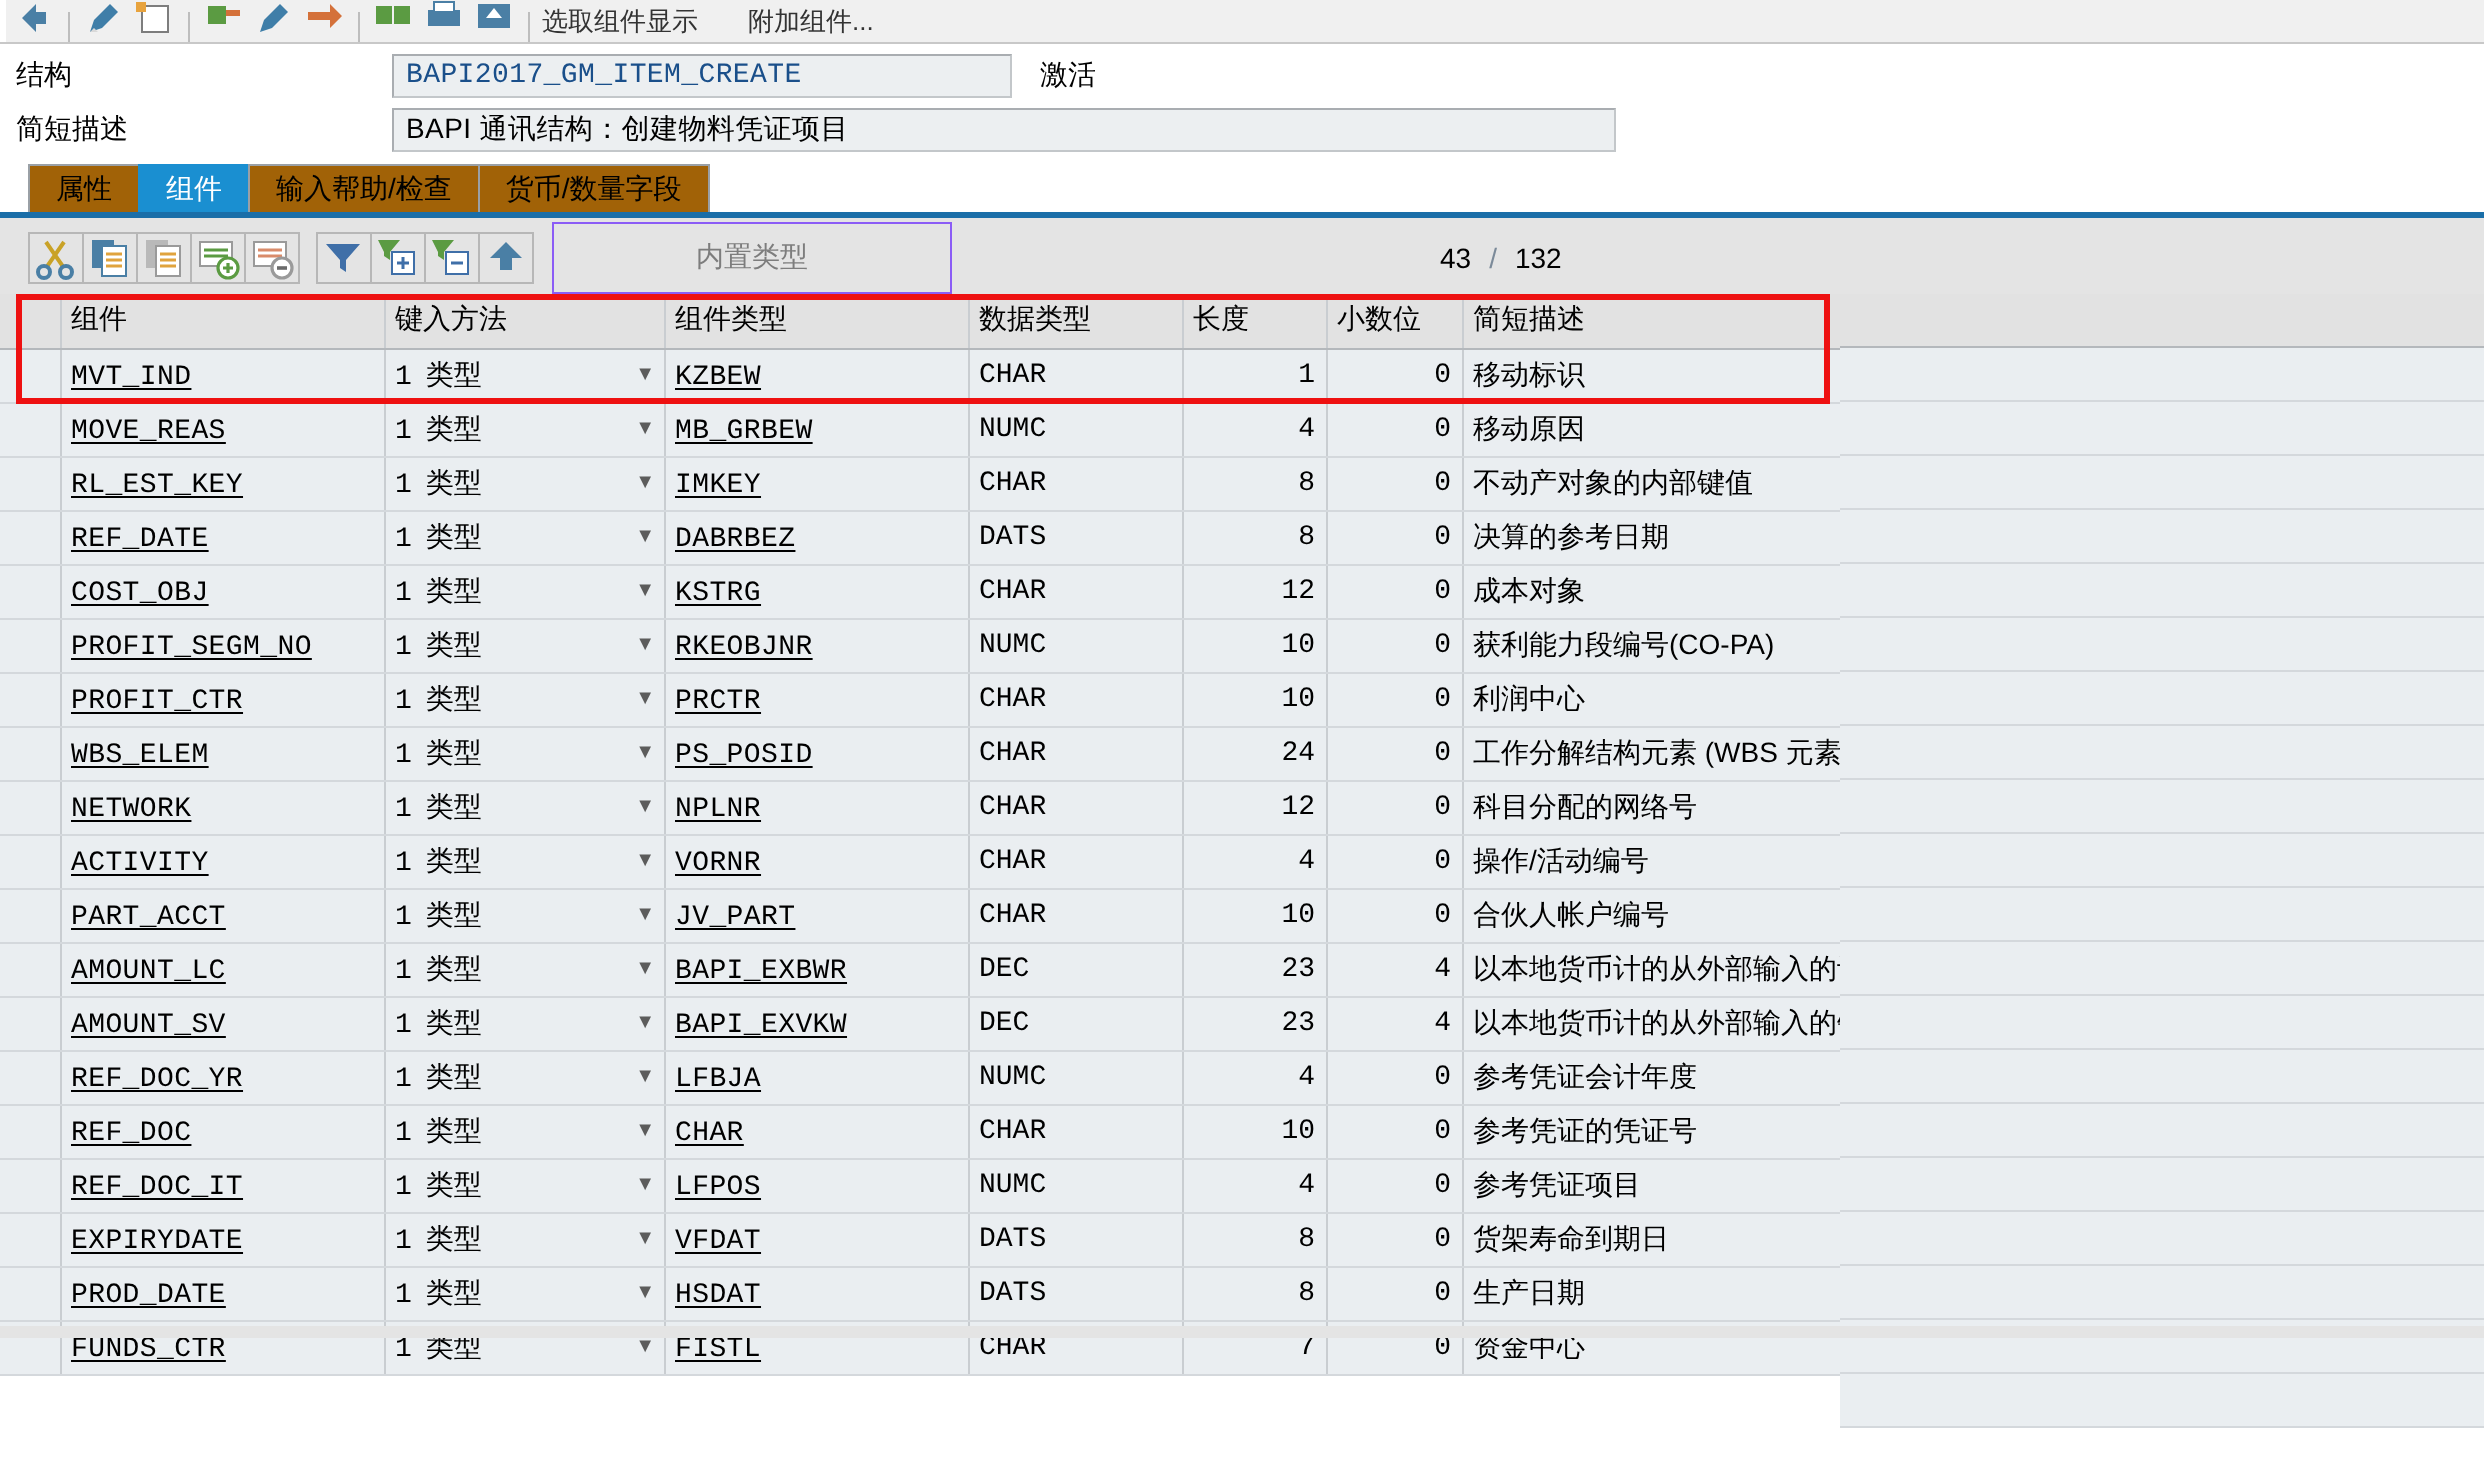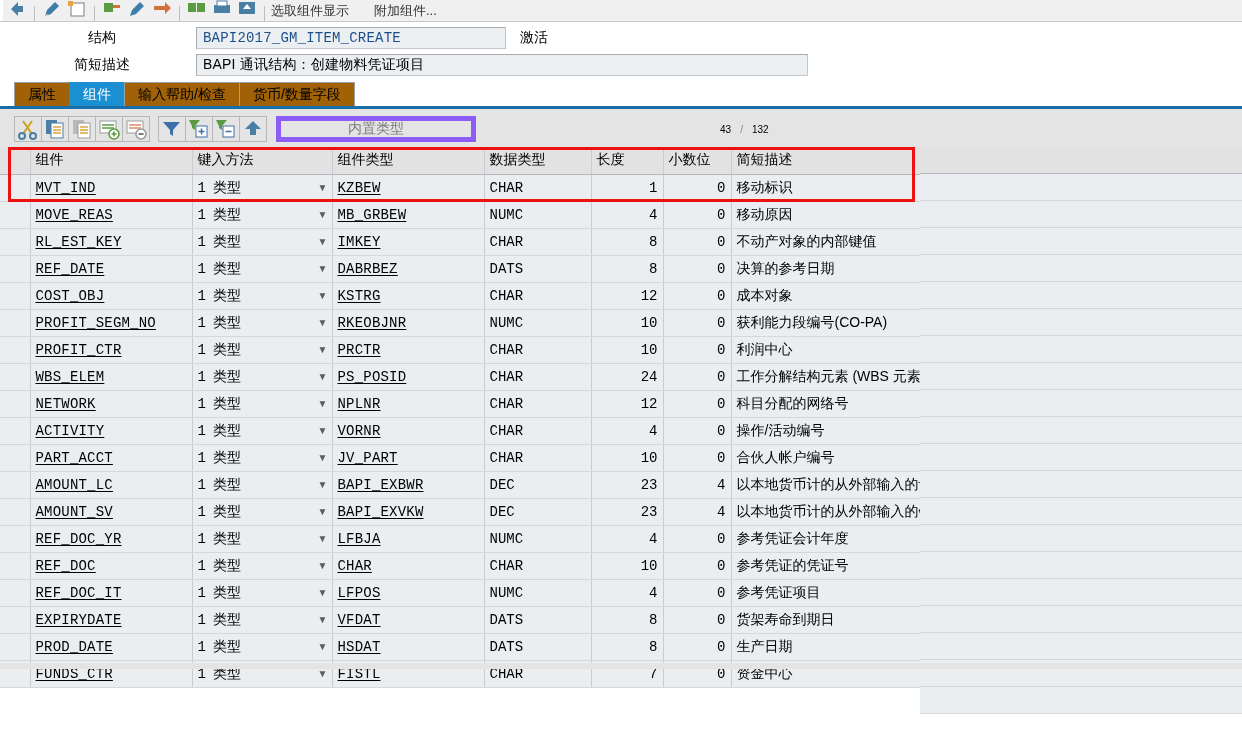--- a/index.html
+++ b/index.html
@@ -45,21 +45,20 @@
   .hdr-row {
     display: flex; align-items: center;
     height: 24px;
     margin-bottom: 3px;
   }
   .hdr-label {
     width: 196px;
     padding-left: 8px;
     font-size: 14px;
     color: #000;
-    text-align: center;
   }
   .fld {
     height: 22px;
     background: #eceff1;
     border: 1px solid #c3c7ca;
     border-top-color: #a9adb1;
     border-left-color: #a9adb1;
     display: flex; align-items: center;
     padding: 0 6px;
     font-family: "Liberation Mono", monospace;
@@ -123,30 +122,30 @@
   .btn2 {
     width: 28px; height: 26px;
     background: #e4e4e4;
     border: 1px solid #b7b7b7;
     margin-right: -1px;
     position: relative;
   }
   .gap { width: 9px; }
   .builtin {
     margin-left: 10px;
-    width: 200px; height: 26px;
+    width: 200px; height: 36px;
     background: #e4e4e4;
-    border: 5px solid #8b5cf6;
+    border: 1px solid #8b5cf6;
     display: flex; align-items: center; justify-content: center;
     color: #7d7d7d; font-size: 14px;
   }
   .counter {
     position: absolute;
     left: 720px;
-    font-size: 10px;
+    font-size: 14px;
     color: #000;
     display: flex; gap: 9px;
   }
   .counter .sl { color: #7b8a99; }
 
   
   .grid-outer {
     margin-top: 4px;
     position: relative;
     height: 518px;

